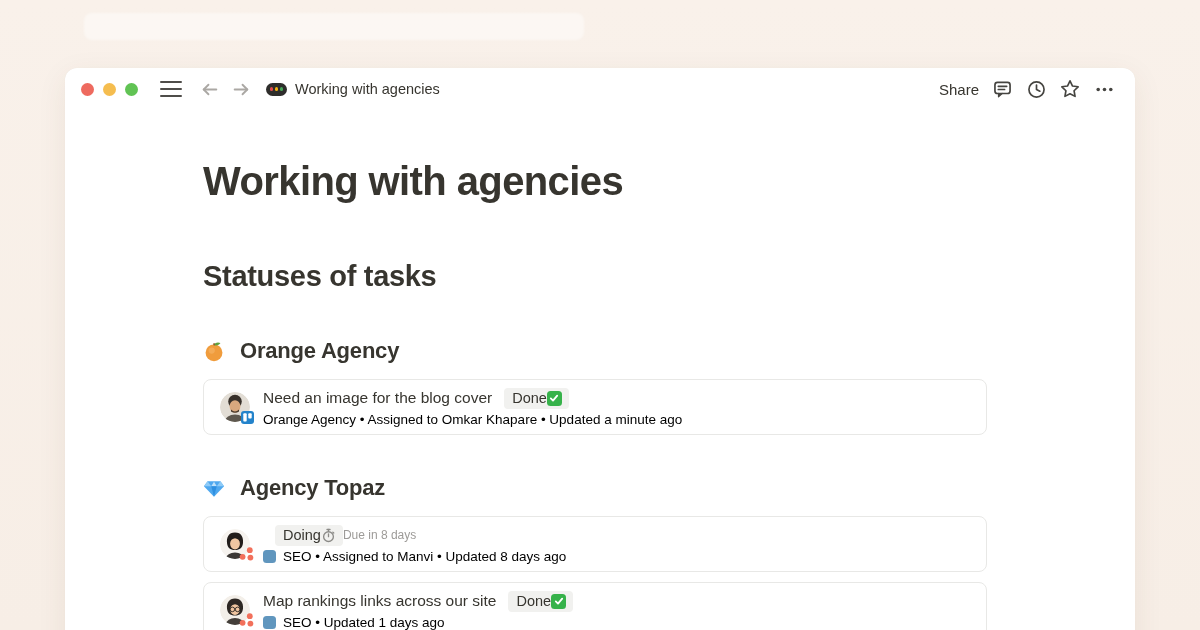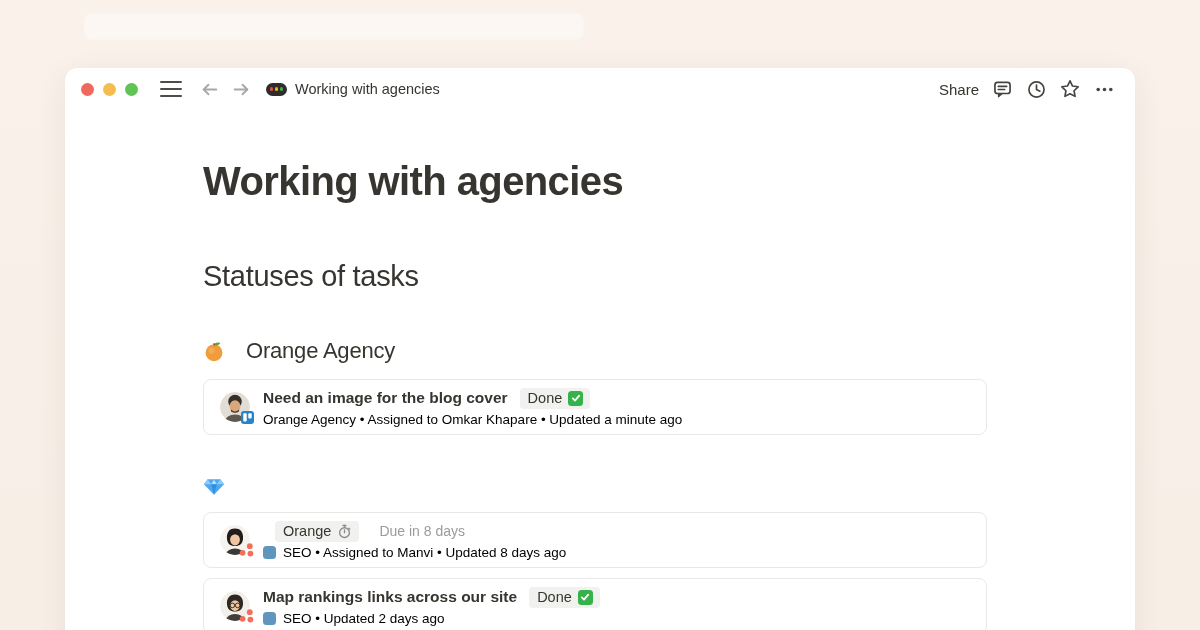--- a/index.html
+++ b/index.html
@@ -29,42 +29,42 @@
   .doc-id { display:flex; align-items:center; margin-left:14px; gap:8px; }
   .page-emoji { width:21px; height:13px; background:#2E2D2B; border-radius:6.5px; display:flex; align-items:center; justify-content:center; gap:1.6px; }
   .page-emoji i { width:3.6px; height:3.6px; border-radius:50%; display:block; }
   .tl-title { font-size:14.5px; font-weight:500; color:#37352F; }
   .tb-right { margin-left:auto; display:flex; align-items:center; gap:12px; }
   .share { font-size:15px; color:#37352F; cursor:pointer; }
   .tb-icon { width:22px; height:22px; display:flex; align-items:center; justify-content:center; cursor:pointer; }
   
   .content { margin-left:138px; width:784px; }
   .h1 { margin-top:50px; font-size:40px; line-height:1.05; font-weight:700; letter-spacing:-0.6px; color:#37352F; }
-  .h2 { margin-top:58px; font-size:29px; font-weight:400; letter-spacing:-0.3px; color:#37352F; }
-  .h3 { margin-top:45px; font-size:22px; font-weight:400; letter-spacing:-0.2px; color:#37352F; display:flex; align-items:center; gap:21px; }
+  .h2 { margin-top:58px; font-size:29px; font-weight:700; letter-spacing:-0.3px; color:#37352F; }
+  .h3 { margin-top:45px; font-size:22px; font-weight:700; letter-spacing:-0.2px; color:#37352F; display:flex; align-items:center; gap:15px; }
   .h3.second { margin-top:40px; }
   .h3 .emoji { width:22px; height:22px; display:inline-flex; }
   .card {
     margin-top:15px; height:56px; border:1px solid #E8E8E6; border-radius:8px;
     background:#fff; display:flex; align-items:center; padding:0 16px; cursor:pointer;
   }
   .card.tight { margin-top:10px; }
   .avatar-wrap { position:relative; width:30px; height:30px; flex:0 0 auto; }
   .avatar { width:30px; height:30px; border-radius:50%; overflow:hidden; display:block; }
   .src-badge { position:absolute; right:-4px; bottom:-2px; display:block; }
   .task-text { margin-left:13px; display:flex; flex-direction:column; justify-content:center; }
   .row1 { display:flex; align-items:center; }
-  .task-title { font-size:15.5px; font-weight:700; color:#37352F; }
+  .task-title { font-size:15.5px; font-weight:400; color:#37352F; }
   .status-badge {
-    margin-left:12px; display:inline-flex; align-items:center; gap:6px;
+    margin-left:12px; display:inline-flex; align-items:center; 
     background:#F1F1EF; border-radius:4px; padding:2.5px 7px 2.5px 8px;
     font-size:14.5px; color:#37352F;
   }
   .check-box { width:15px; height:15px; border-radius:3.5px; background:#36B24A; display:inline-flex; align-items:center; justify-content:center; }
-  .due { margin-left:20px; font-size:14px; color:#9D9B98; }
+  .due { margin-left:0; font-size:12px; color:#9D9B98; }
   .row2 { margin-top:3px; display:flex; align-items:center; font-size:13.5px; color:#000000; }
   .tag-square { width:13px; height:13px; border-radius:3.5px; background:#6096BE; margin-right:7px; flex:0 0 auto; }
 </style>
 </head>
 <body>
 
 <div class="bg-decor"></div>
 
 <div class="window">
 
@@ -185,41 +185,42 @@
     <div class="h3 second">
       <span class="emoji">
         <svg width="23" height="23" viewBox="0 0 24 24">
           <polygon points="5,4 19,4 23,9.5 12,21 1,9.5" fill="#4FA8EF"></polygon>
           <polygon points="5,4 9,9.5 1,9.5" fill="#8FCBF7"></polygon>
           <polygon points="19,4 23,9.5 15,9.5" fill="#8FCBF7"></polygon>
           <polygon points="9,9.5 15,9.5 12,4.6" fill="#BFE2FB"></polygon>
           <polygon points="9,9.5 15,9.5 12,21" fill="#2E8FE0"></polygon>
         </svg>
       </span>
+      <span>Agency Topaz</span>
     </div>
 
     <div class="card">
       <span class="avatar-wrap">
         <svg class="avatar" viewBox="0 0 30 30">
           <circle cx="15" cy="15" r="15" fill="#F6F3EF"></circle>
           <path d="M15 3.5 C21.5 3.5 23.5 8.5 23 14 C22.6 18.5 20 21 15 21 C10 21 7.4 18.5 7 14 C6.5 8.5 8.5 3.5 15 3.5 Z" fill="#221D1B"></path>
           <ellipse cx="15" cy="14.8" rx="4.9" ry="5.6" fill="#F0C6A2"></ellipse>
           <path d="M10.2 12.5 C10 8.5 12 6.5 15 6.5 C18 6.5 20 8.5 19.8 12.5 C19 9.8 17.5 9 15 9 C12.5 9 11 9.8 10.2 12.5 Z" fill="#221D1B"></path>
           <path d="M5 30 Q7.5 23.5 15 23.5 Q22.5 23.5 25 30 Z" fill="#3B3835"></path>
         </svg>
         <svg class="src-badge" width="15" height="14" viewBox="0 0 15 14">
           <circle cx="10.8" cy="3.2" r="2.9" fill="#F2705B"></circle>
           <circle cx="3.6" cy="9.8" r="2.9" fill="#F2705B"></circle>
           <circle cx="11.4" cy="10.6" r="2.9" fill="#F2705B"></circle>
         </svg>
       </span>
       <span class="task-text">
         <span class="row1">
           <span class="status-badge">
-            <span>Orange</span>
+            <span>Doing</span>
             <svg width="15" height="15" viewBox="0 0 16 16" fill="none" stroke="#8B8A87" stroke-width="1.4" stroke-linecap="round">
               <circle cx="8" cy="9.2" r="5.2"></circle>
               <path d="M8 9.2 V6.2"></path>
               <path d="M6.4 1.6 H9.6"></path>
               <path d="M8 1.6 V3.4"></path>
               <path d="M12.6 4.4 L13.6 5.4"></path>
             </svg>
           </span>
           <span class="due">Due in 8 days</span>
         </span>
@@ -255,19 +256,19 @@
             <span>Done</span>
             <span class="check-box">
               <svg width="10" height="10" viewBox="0 0 10 10" fill="none" stroke="#fff" stroke-width="1.8" stroke-linecap="round" stroke-linejoin="round">
                   <path d="M1.8 5.4 L4 7.6 L8.2 2.6"></path>
                 </svg>
             </span>
           </span>
         </span>
         <span class="row2">
           <span class="tag-square"></span>
-          <span>SEO • Updated 2 days ago</span>
+          <span>SEO • Updated 1 days ago</span>
         </span>
       </span>
     </div>
 
   </div>
 </div>
 
 </body></html>

